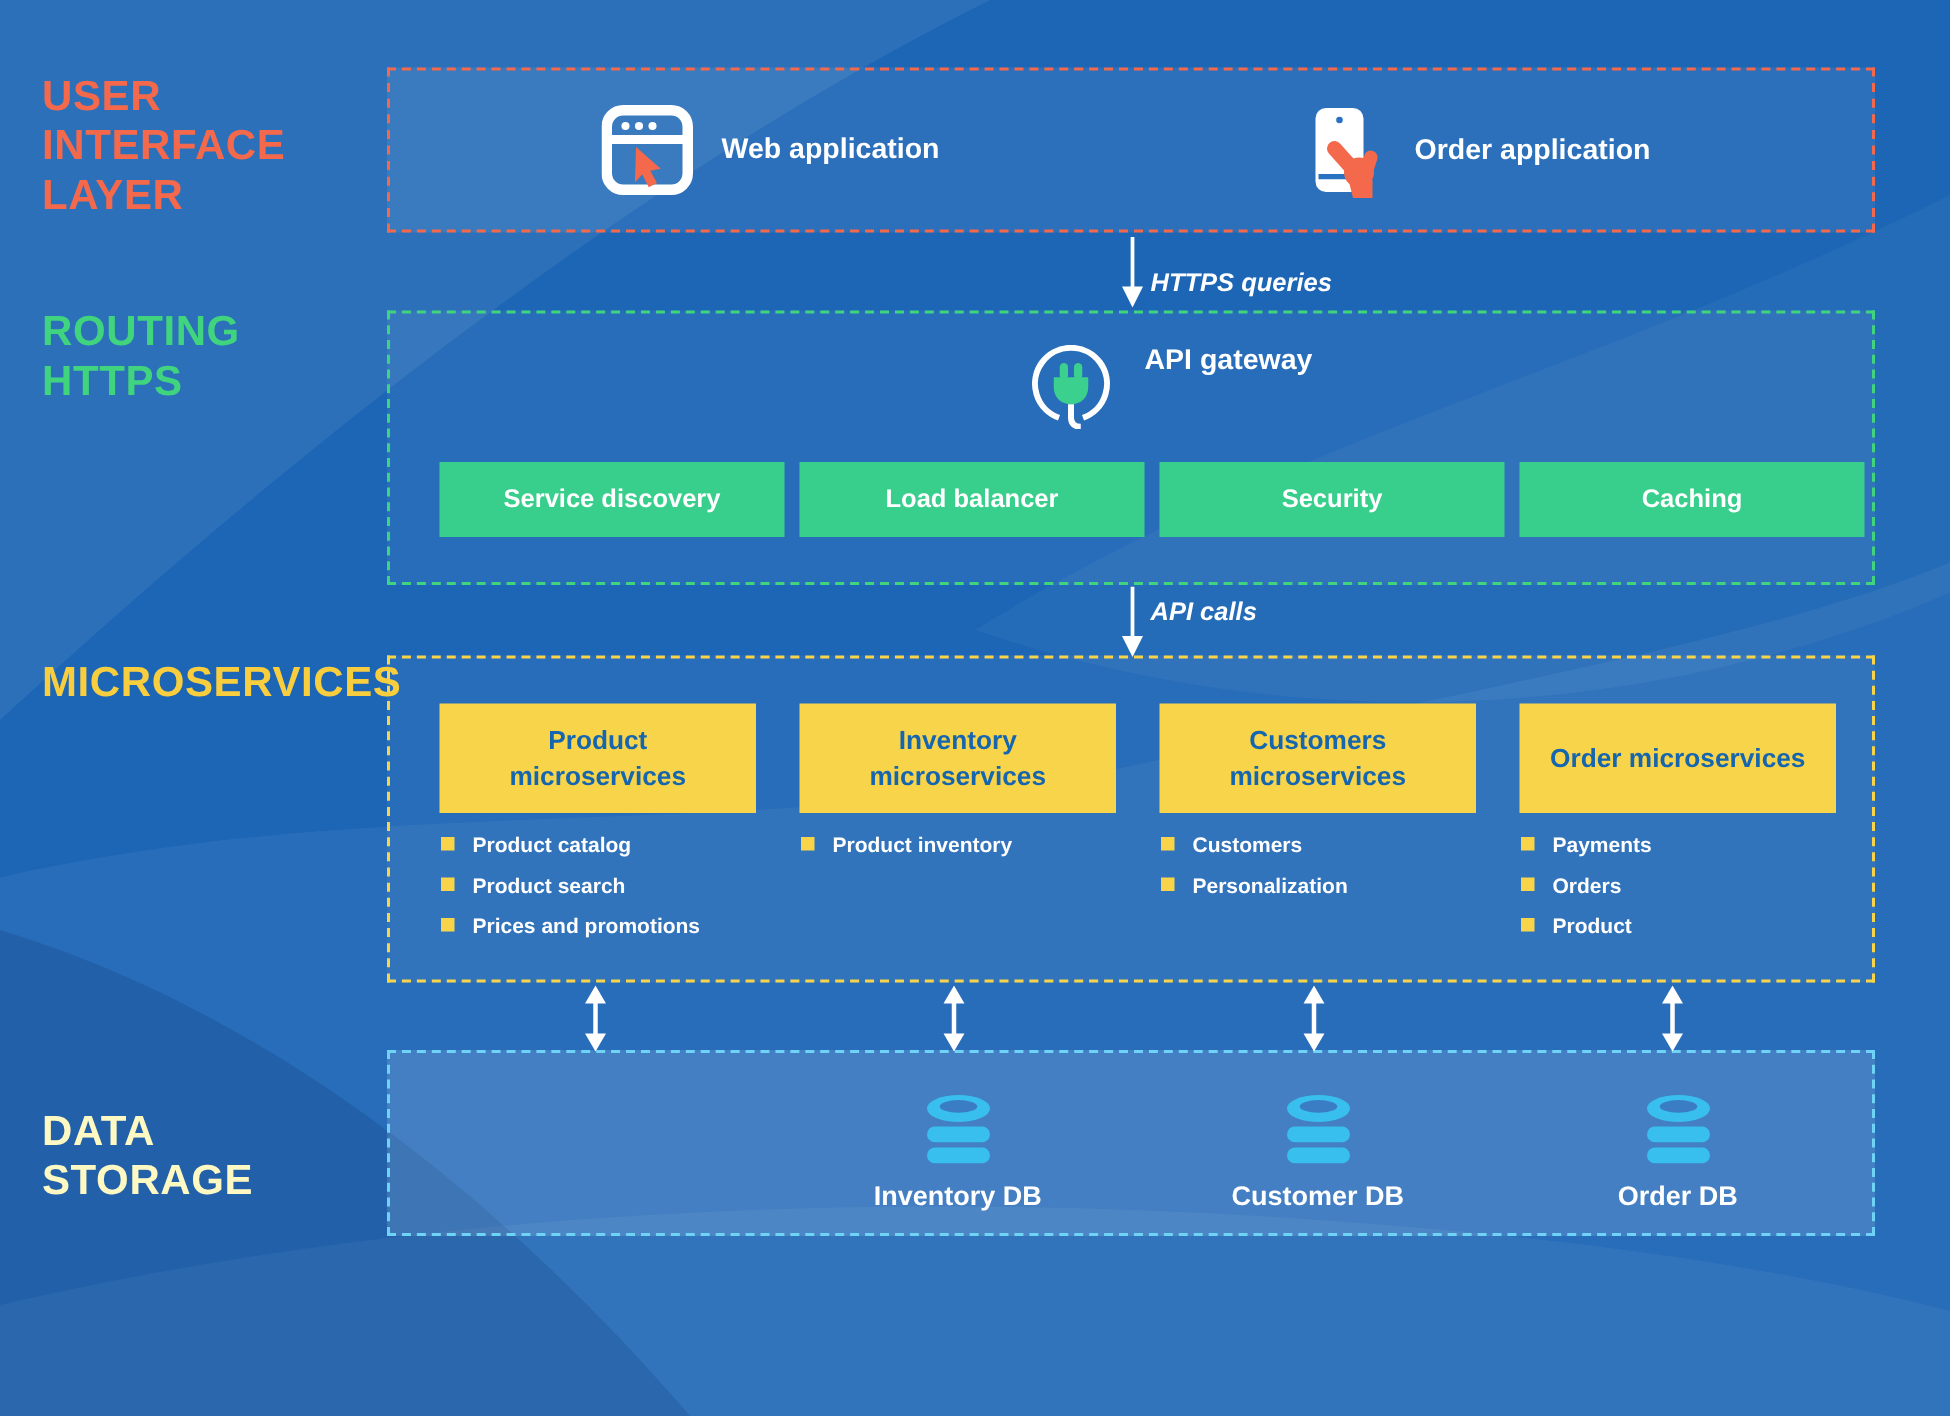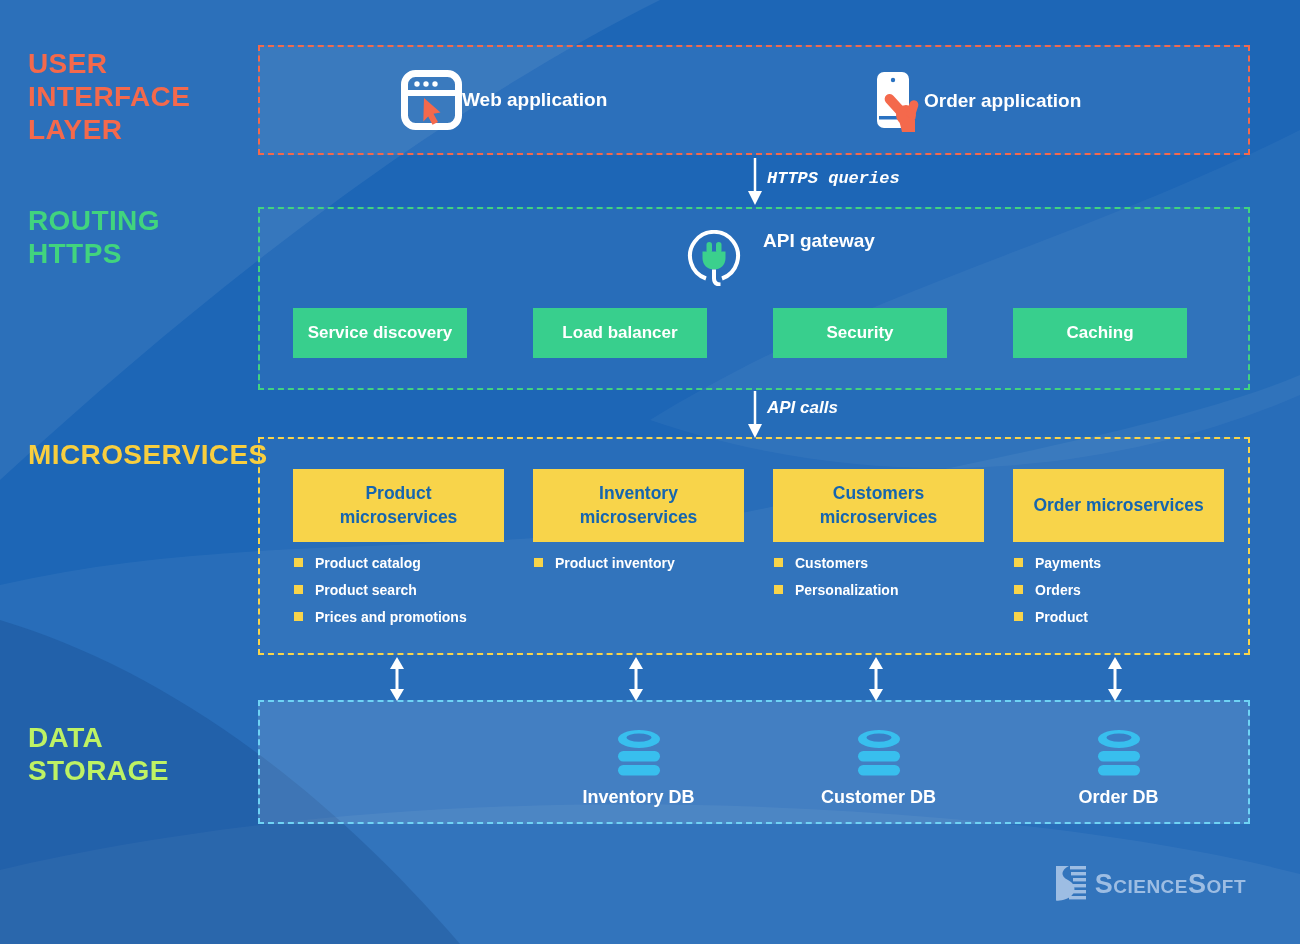--- a/index.html
+++ b/index.html
@@ -14,21 +14,21 @@
 
   
   .layer-label {
     position:absolute; left:28px; width:206px;
     font-weight:bold; font-size:28px;
     letter-spacing:.4px; line-height:1.18; z-index:3;
   }
   .lbl-ui      { top:47px;  color:#f4694c; }
   .lbl-routing { top:204px; color:#41d47e; }
   .lbl-micro   { top:438px; color:#f8ce3f; }
-  .lbl-storage { top:721px; color:#bef264; }
+  .lbl-storage { top:737px; color:#fef9c3; }
 
   
   .panel { position:absolute; left:258px; width:992px; z-index:2; }
   .panel-ui {
     top:45px; height:110px;
     border:2px dashed #f4694c; background:rgba(255,255,255,0.07);
   }
   .panel-routing {
     top:207px; height:183px;
     border:2px dashed #41d47e; background:rgba(255,255,255,0.05);
@@ -36,41 +36,41 @@
   .panel-micro {
     top:437px; height:218px;
     border:2px dashed #f8d44a; background:rgba(255,255,255,0.05);
   }
   .panel-storage {
     top:700px; height:124px;
     border:2px dashed #6fd3f5; background:rgba(255,255,255,0.13);
   }
 
   
-  .ui-item { position:absolute; display:flex; align-items:center; top:23px; }
+  .ui-item { position:absolute; display:flex; align-items:center; gap:19px; top:23px; }
   .ui-item.web    { left:141px; }
   .ui-item.mobile { left:606px; }
   .ui-item .caption { color:#fff; font-weight:bold; font-size:19px; }
 
   
   .flow { position:absolute; z-index:3; }
   .flow-https { left:746px; top:158px; }
   .flow-api   { left:746px; top:391px; }
   .flow-label {
     position:absolute; left:767px; color:#fff; font-size:17px;
     font-style:italic; font-weight:bold; z-index:3;
   }
-  .flow-label.https { top:169px;font-family:Liberation Mono, monospace; }
+  .flow-label.https { top:179px; }
   .flow-label.api   { top:398px; }
 
   
   .gateway { position:absolute; left:427px; top:21px; display:flex; gap:22px; }
   .gateway .caption { color:#fff; font-weight:bold; font-size:19px; }
   .svc-btn {
-    position:absolute; top:99px; width:174px; height:50px;
+    position:absolute; top:99px; width:230px; height:50px;
     background:#38cf8d; color:#fff; font-weight:bold; font-size:17px;
     display:flex; align-items:center; justify-content:center;
   }
   .col0 { left:33px; } .col1 { left:273px; } .col2 { left:513px; } .col3 { left:753px; }
 
   
   .ms-box {
     position:absolute; top:30px; width:211px; height:73px;
     background:#f8d44a; color:#1565af; font-weight:bold; font-size:17.5px;
     display:flex; align-items:center; justify-content:center; text-align:center;
@@ -248,28 +248,14 @@
       <svg width="54" height="48" viewBox="0 0 54 48">
         <ellipse cx="27" cy="10" rx="21" ry="9" fill="#38bfee"></ellipse>
         <ellipse cx="27" cy="8.6" rx="12.5" ry="4.2" fill="#3b7dc5"></ellipse>
         <rect x="6" y="22" width="42" height="10.5" rx="5.25" fill="#38bfee"></rect>
         <rect x="6" y="36" width="42" height="10.5" rx="5.25" fill="#38bfee"></rect>
       </svg>
       <span class="caption">Order DB</span>
     </div>
   </div>
 
-  <div class="brand">
-    <svg width="31" height="37" viewBox="0 0 31 37">
-      <g fill="#9dbde3">
-        <path d="M1 0 h13 c-8 4 -9 10 -1 14 c9 4.5 9 15 -2 19 c-4 1.6 -8 2 -10 1.5 Z"></path>
-        <rect x="15" y="0" width="16" height="3.4"></rect>
-        <rect x="16" y="6" width="15" height="3.4"></rect>
-        <rect x="18" y="12" width="13" height="3.4"></rect>
-        <rect x="17" y="18" width="14" height="3.4"></rect>
-        <rect x="15" y="24" width="16" height="3.4"></rect>
-        <rect x="14" y="30" width="17" height="3.4"></rect>
-      </g>
-    </svg>
-    <span class="brand-text">ScienceSoft</span>
-  </div>
 
 </div>
 
 </body></html>

